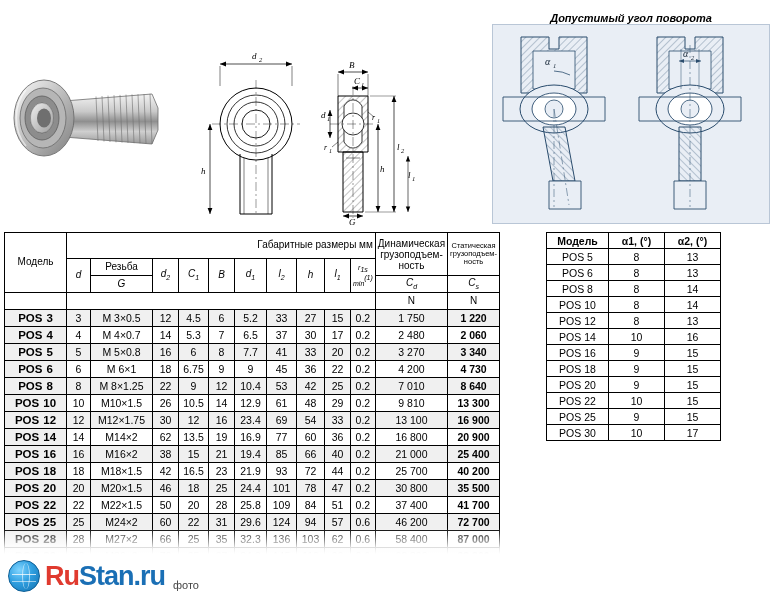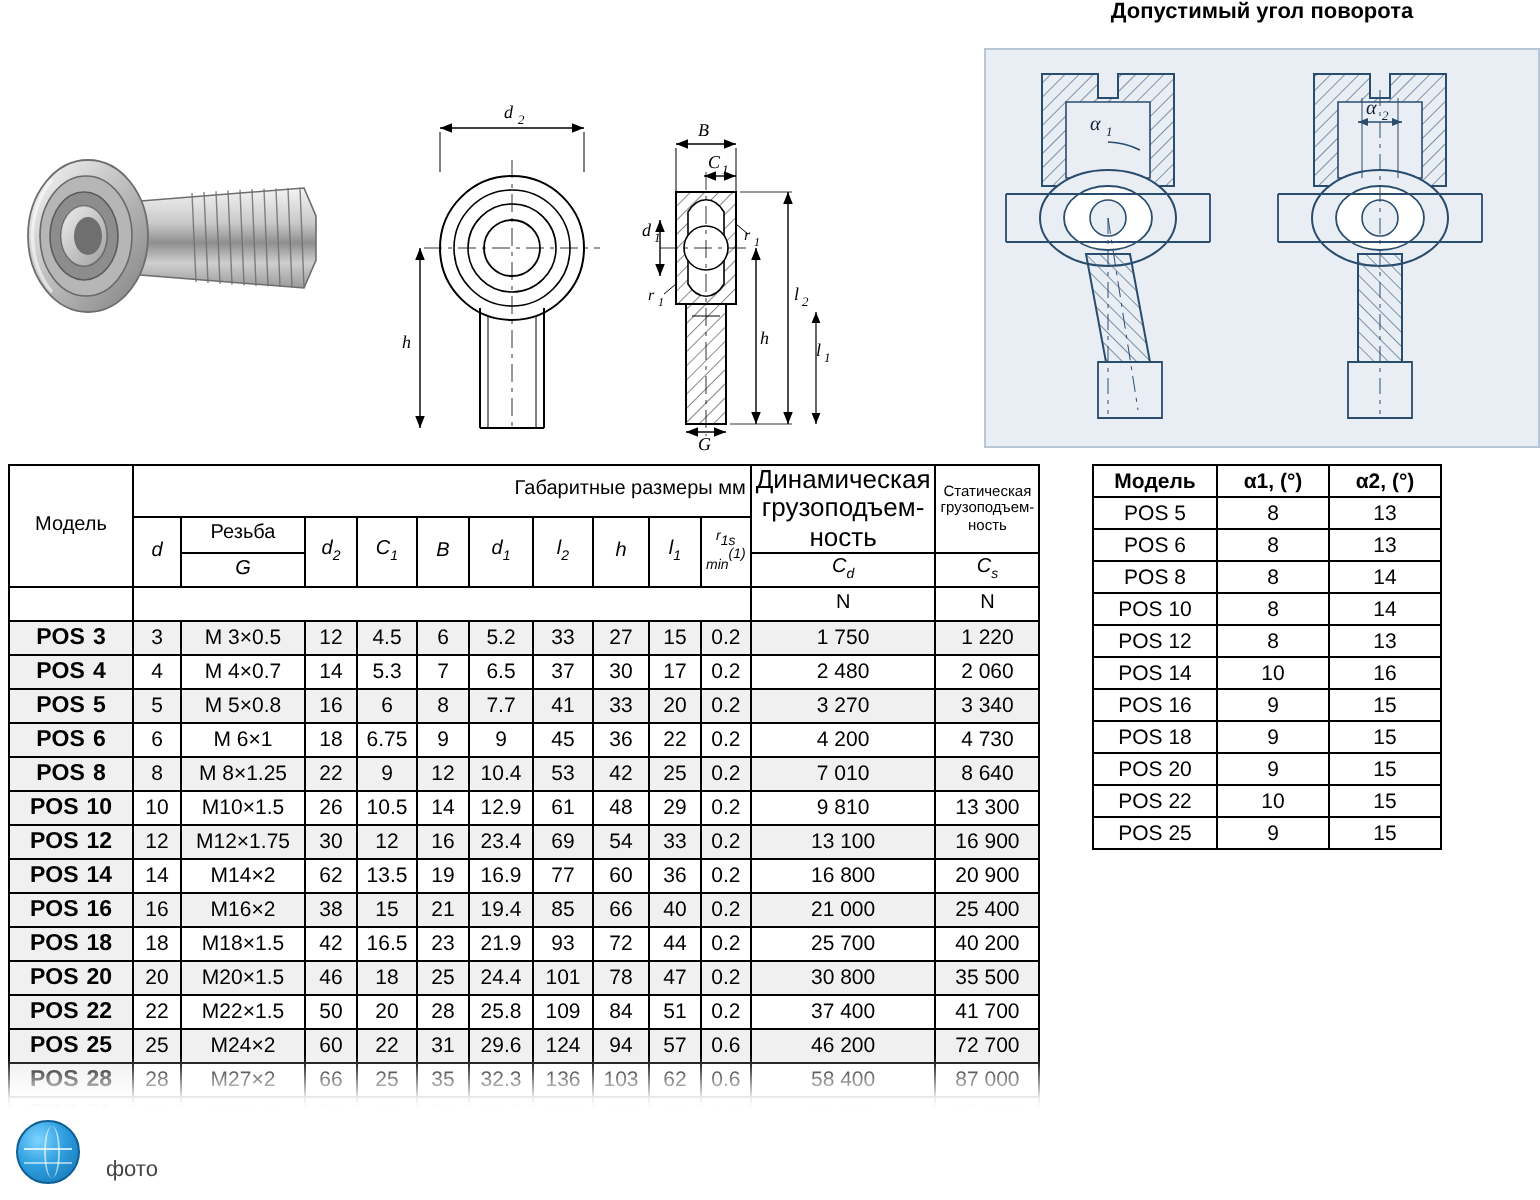--- a/index.html
+++ b/index.html
@@ -12,22 +12,22 @@
     overflow:hidden;
   }
   .page{position:relative;width:770px;height:600px;}
 
   
   .main-title{
     position:absolute;left:150px;top:8px;width:470px;
     text-align:center;font-size:12.5px;font-weight:bold;
   }
   .angle-title{
-    position:absolute;left:492px;top:0;width:278px;
-    text-align:center;font-size:11px;font-weight:bold;
+    position:absolute;left:492px;top:12px;width:278px;
+    text-align:center;font-size:11px;font-weight:bold;font-style:italic;
   }
 
   
   .illus{position:absolute;left:0;top:26px;width:492px;height:200px;}
   .angle-box{
     position:absolute;left:492px;top:24px;width:278px;height:200px;
     background:#e9eef5;border:1px solid #b9c6d6;
     box-sizing:border-box;
   }
 
@@ -64,21 +64,21 @@
   .c-G{width:62px;}
   .c-d2{width:26px;}
   .c-C1{width:30px;}
   .c-B{width:26px;}
   .c-d1{width:32px;}
   .c-l2{width:30px;}
   .c-h{width:28px;}
   .c-l1{width:26px;}
   .c-r{width:24px;}
   .c-Cd{width:48px;}
-  .c-Cs{width:48px;}
+  .c-Cs{width:48px;font-weight:bold;}
 
   
   .angle-table{
     position:absolute;left:546px;top:232px;
     border-collapse:collapse;font-size:10.5px;
   }
   .angle-table td,.angle-table th{
     border:1px solid #000;height:16px;box-sizing:border-box;
     text-align:center;padding:0 3px;font-weight:normal;background:#fff;
   }
@@ -328,21 +328,21 @@
         <text x="48" y="29" font-size="6.5" font-style="italic" font-family="Liberation Serif, serif" fill="#123">2</text>
       </g>
     </svg>
   </div>
 
   <table class="main-table">
     <thead>
       <tr>
         <th class="c-model" rowspan="3">Модель</th>
         <th colspan="10" class="hdr-tall">Габаритные размеры мм</th>
-        <th rowspan="2" class="c-Cd" style="font-size:13px;line-height:1.1;">Динамическая грузоподъем-ность</th>
+        <th rowspan="2" class="c-Cd" style="font-size:10px;line-height:1.1;">Динамическая грузоподъем-ность</th>
         <th rowspan="2" class="c-Cs" style="font-size:7.5px;line-height:1.1;">Статическая грузоподъем-ность</th>
       </tr>
       <tr>
         <th class="c-d" rowspan="2" style="font-style:italic;">d</th>
         <th class="c-G">Резьба</th>
         <th class="c-d2" rowspan="2" style="font-style:italic;">d<span class="sub">2</span></th>
         <th class="c-C1" rowspan="2" style="font-style:italic;">C<span class="sub">1</span></th>
         <th class="c-B" rowspan="2" style="font-style:italic;">B</th>
         <th class="c-d1" rowspan="2" style="font-style:italic;">d<span class="sub">1</span></th>
         <th class="c-l2" rowspan="2" style="font-style:italic;">l<span class="sub">2</span></th>
@@ -648,24 +648,32 @@
         <tr>
           <td class="at-model">POS 22</td>
           <td class="at-a">10</td>
           <td class="at-a">15</td>
         </tr>
         <tr>
           <td class="at-model">POS 25</td>
           <td class="at-a">9</td>
           <td class="at-a">15</td>
         </tr>
+        <tr>
+          <td class="at-model">POS 30</td>
+          <td class="at-a">10</td>
+          <td class="at-a">17</td>
+        </tr>
       </tbody>
   </table>
 
   <div class="fade"></div>
   <div class="footer">
     <div class="logo-wrap">
       <div class="logo-globe"></div>
+      <div class="logo-text">
+        <span class="logo-ru">Ru</span><span class="logo-stan">Stan</span><span class="logo-dotru">.ru</span>
+      </div>
       <div class="foto">фото</div>
     </div>
   </div>
 
 </div>
 
 </body></html>

